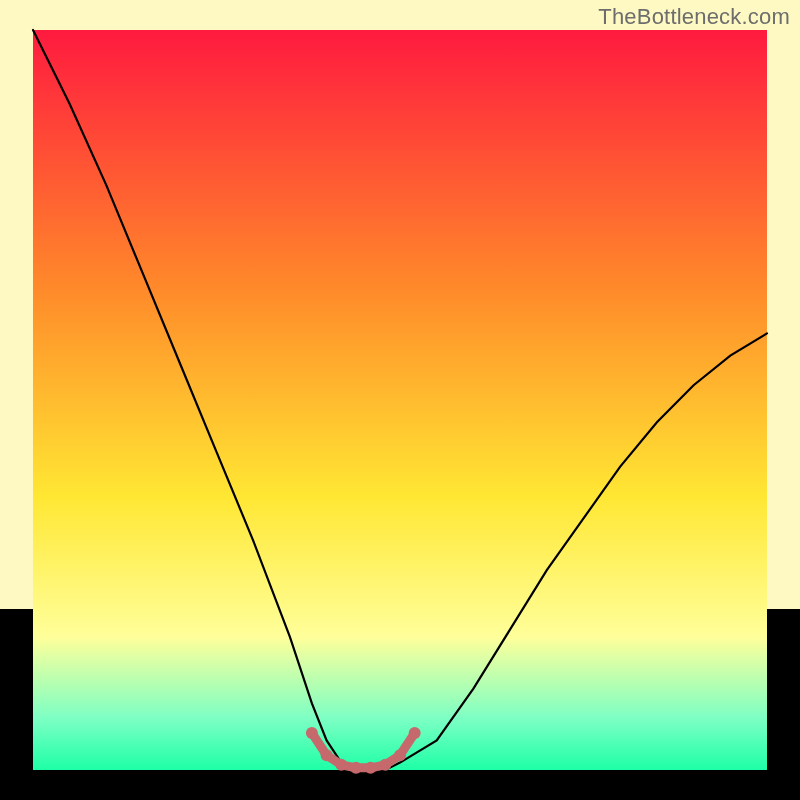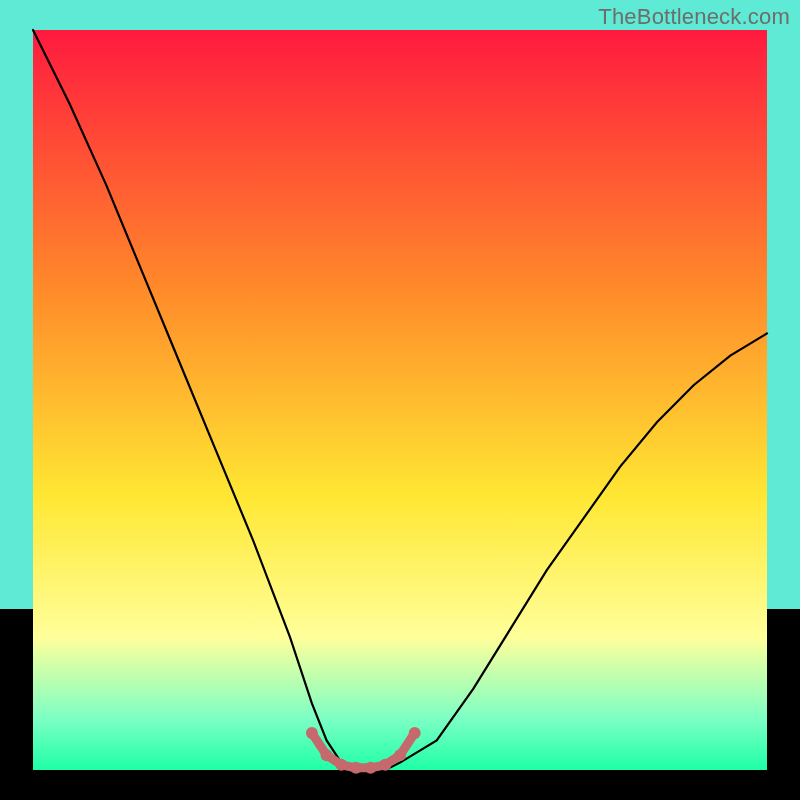--- a/index.html
+++ b/index.html
@@ -10,21 +10,21 @@
     background: #000;
     overflow: hidden;
     font-family: Arial, Helvetica, sans-serif;
   }
   .frame {
     position: absolute;
     top: 0;
     left: 0;
     width: 800px;
     height: 609px;
-    background: #5eead4;
+    background: #fef9c3;
   }
   .watermark {
     position: absolute;
     top: 4px;
     right: 10px;
     color: #6d6d6d;
     font-size: 22px;
     font-weight: 500;
     letter-spacing: 0.2px;
     z-index: 5;

